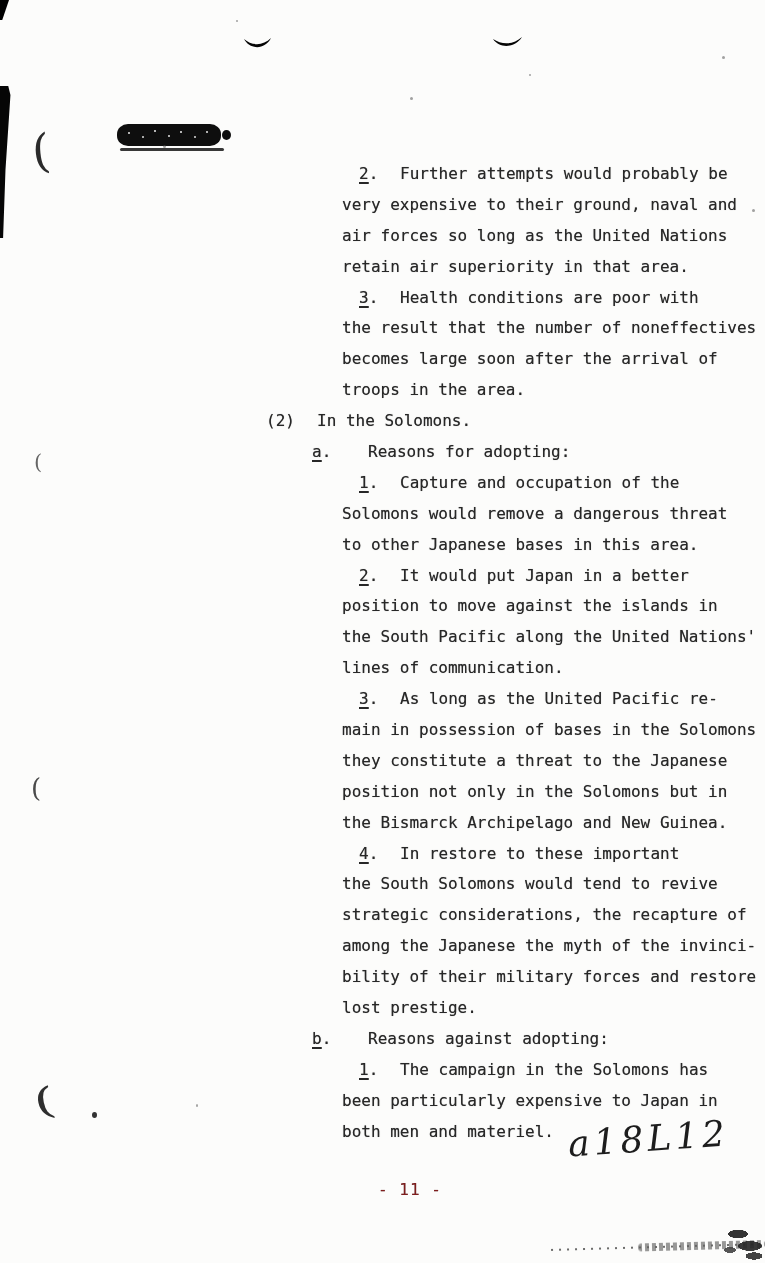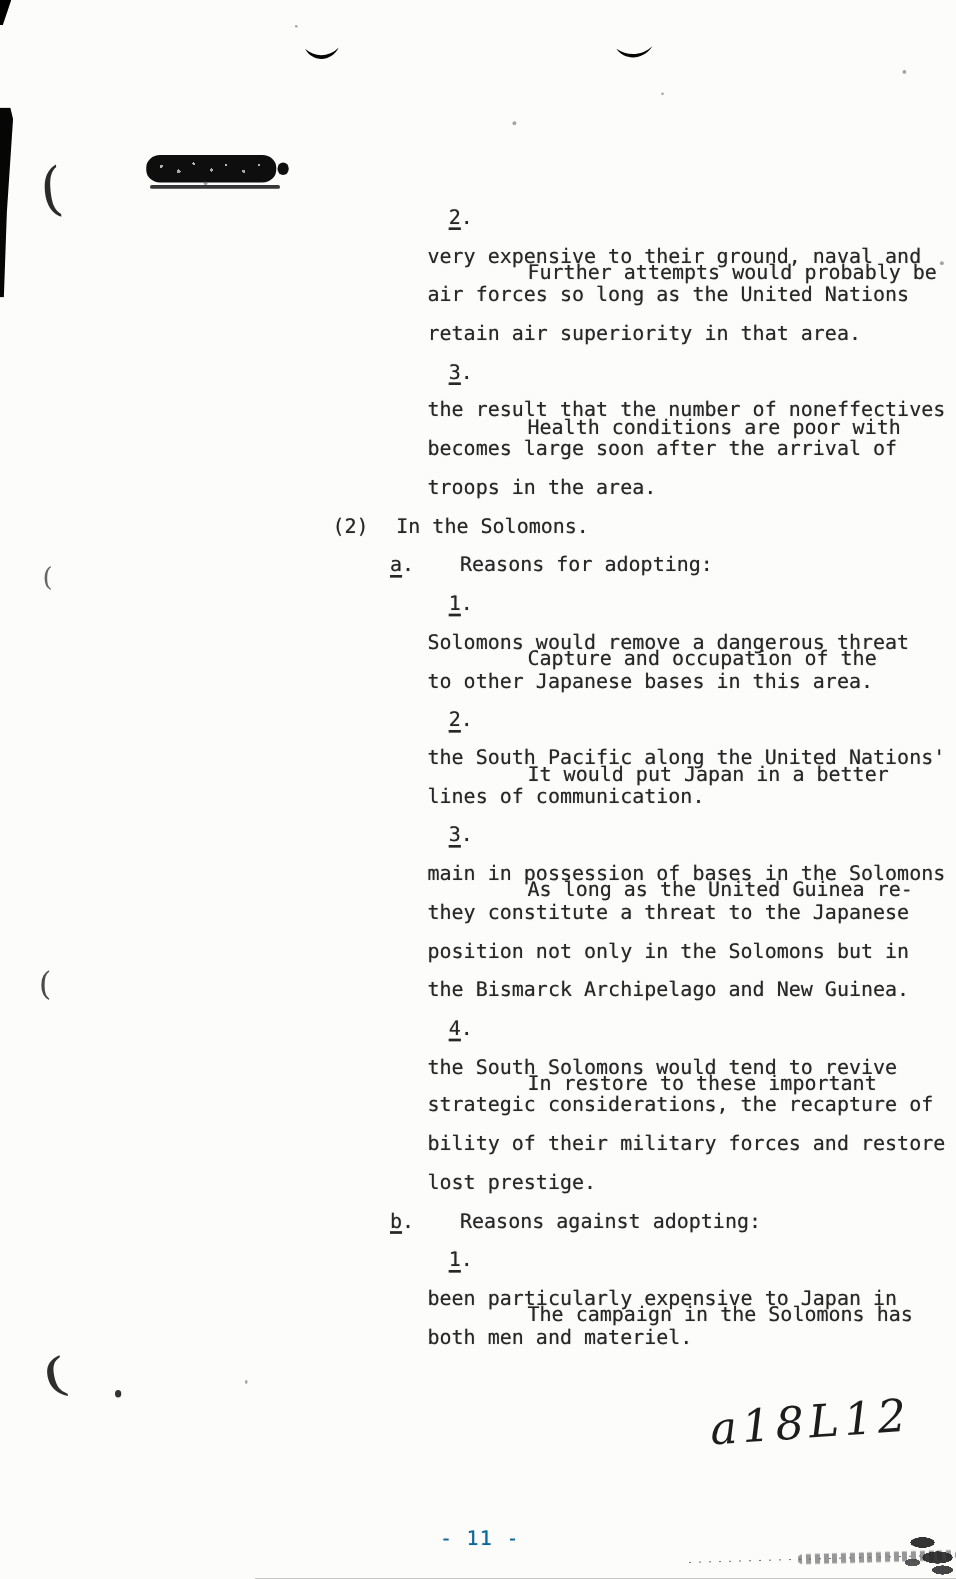--- a/index.html
+++ b/index.html
@@ -13,32 +13,32 @@
   
   .doc-text{
     position:absolute;left:0;top:158px;width:765px;
     font-size:16px;color:#272727;
     text-shadow:0 0 .7px rgba(30,30,30,.55);
     filter:blur(.2px);
   }
   .row{position:relative;height:30.9px;}
   .row .marker,.row .text{position:absolute;top:0;line-height:31px;white-space:pre;}
   .marker.num{left:359px;}
-  .text.num{left:422px;margin-top:44px;}
+  .text.num{left:400px;}
   .marker.sec{left:266px;}
   .text.sec{left:317px;}
   .marker.let{left:312px;}
   .text.let{left:352px;margin-left:16px;}
   .text.body{left:298px;margin-left:44px;}
   .u{text-decoration:underline;text-underline-offset:3px;text-decoration-thickness:1.5px;}
   
   .page-num{
-    position:absolute;left:352px;top:1180px;
-    font-size:16px;color:#0369a1;letter-spacing:1px;
-    text-shadow:0 0 .6px rgba(30,30,30,.5);filter:blur(.2px);margin-top:41px;
+    position:absolute;left:378px;top:1180px;
+    font-size:16px;color:#7f1d1d;letter-spacing:1px;
+    text-shadow:0 0 .6px rgba(30,30,30,.5);filter:blur(.2px);
   }
   .hand-note{
     position:absolute;left:568px;top:1118px;
     font-family:"DejaVu Serif",serif;font-style:italic;
     font-size:36px;color:#1d1d1d;letter-spacing:4px;
     transform:rotate(-4deg);
   }
   
   .corner-sliver{
     position:absolute;left:0;top:0;width:9px;height:20px;background:#000;
@@ -189,28 +189,31 @@
         <span class="text body">Solomons would remove a dangerous threat</span>
       </div>
       <div class="row">
         <span class="text body">to other Japanese bases in this area.</span>
       </div>
       <div class="row">
         <span class="marker num"><span class="u">2</span>.</span>
         <span class="text num">It would put Japan in a better</span>
       </div>
       <div class="row">
+        <span class="text body">position to move against the islands in</span>
+      </div>
+      <div class="row">
         <span class="text body">the South Pacific along the United Nations'</span>
       </div>
       <div class="row">
         <span class="text body">lines of communication.</span>
       </div>
       <div class="row">
         <span class="marker num"><span class="u">3</span>.</span>
-        <span class="text num">As long as the United Guinea re-</span>
+        <span class="text num">As long as the United Pacific re-</span>
       </div>
       <div class="row">
         <span class="text body">main in possession of bases in the Solomons</span>
       </div>
       <div class="row">
         <span class="text body">they constitute a threat to the Japanese</span>
       </div>
       <div class="row">
         <span class="text body">position not only in the Solomons but in</span>
       </div>
@@ -219,20 +222,23 @@
       </div>
       <div class="row">
         <span class="marker num"><span class="u">4</span>.</span>
         <span class="text num">In restore to these important</span>
       </div>
       <div class="row">
         <span class="text body">the South Solomons would tend to revive</span>
       </div>
       <div class="row">
         <span class="text body">strategic considerations, the recapture of</span>
+      </div>
+      <div class="row">
+        <span class="text body">among the Japanese the myth of the invinci-</span>
       </div>
       <div class="row">
         <span class="text body">bility of their military forces and restore</span>
       </div>
       <div class="row">
         <span class="text body">lost prestige.</span>
       </div>
       <div class="row">
         <span class="marker let"><span class="u">b</span>.</span>
         <span class="text let">Reasons against adopting:</span>

